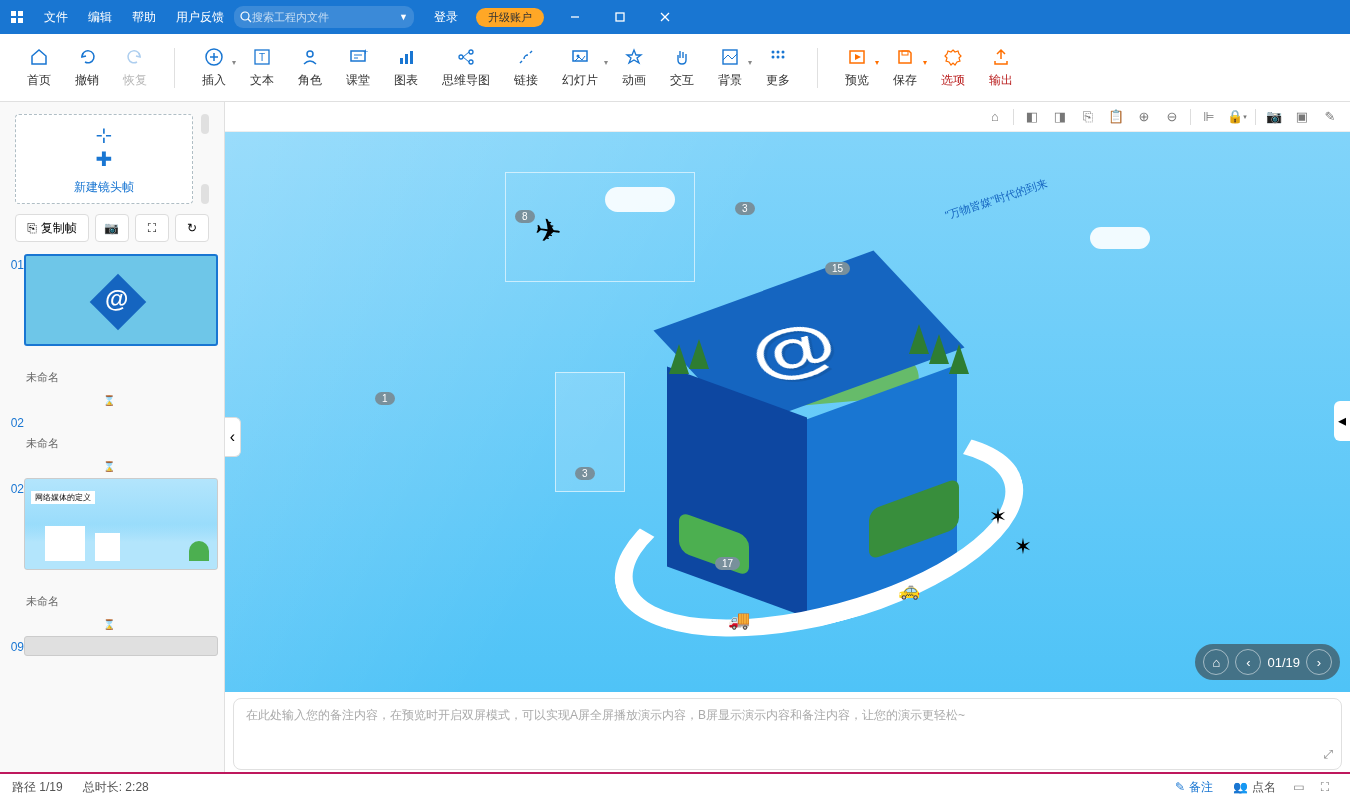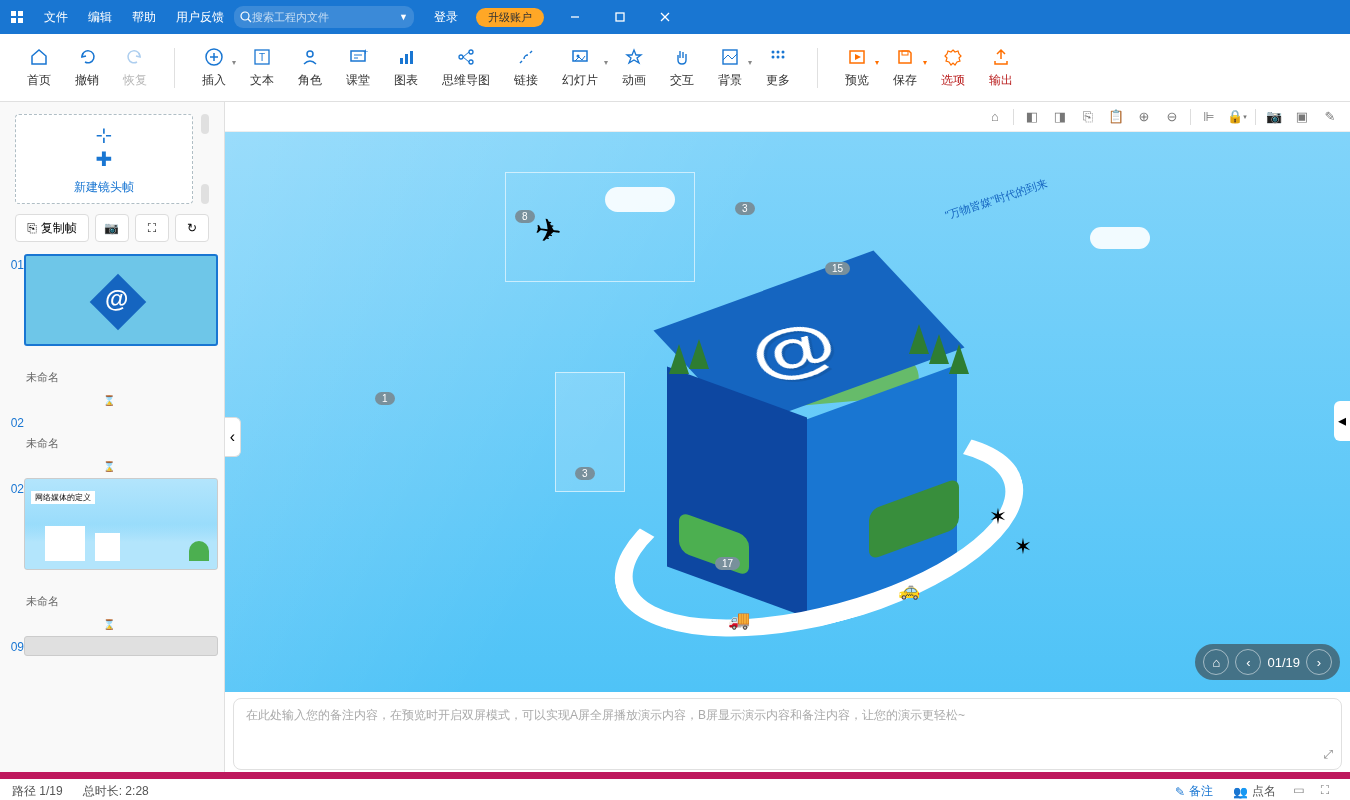--- a/index.html
+++ b/index.html
@@ -471,23 +471,23 @@
       position: absolute;
       right: 8px;
       bottom: 8px;
       cursor: pointer;
       color: #888;
     }
     
     .statusbar {
       height: 28px;
       background: #fff;
-      border-top: 7px solid #be185d;
-      display: flex;
-      align-items: flex-end;
+      border-top: 2px solid #be185d;
+      display: flex;
+      align-items: center;
       padding: 0 12px;
       font-size: 12px;
       color: #555;
     }
     .statusbar .spacer {
       flex: 1;
     }
     .status-btn {
       padding: 0 10px;
       cursor: pointer;

